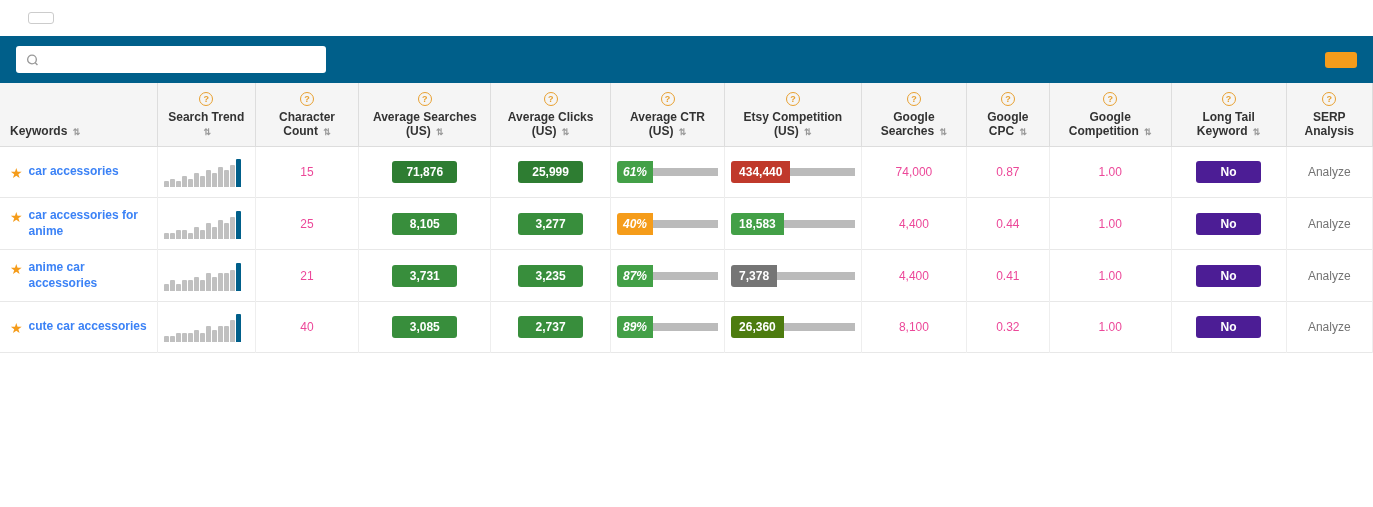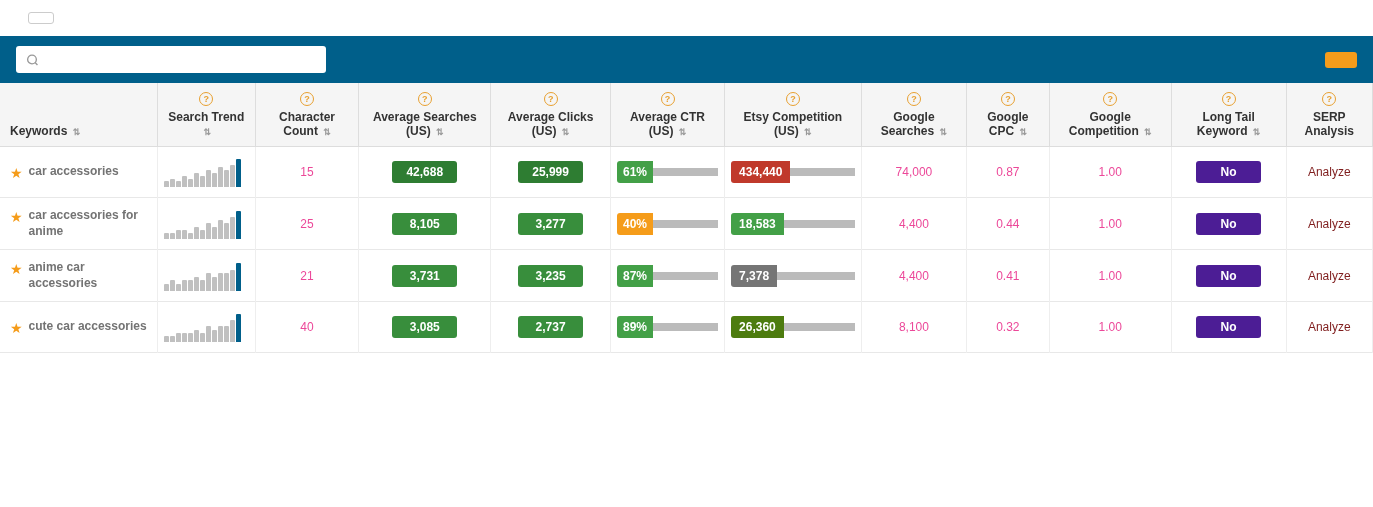--- a/index.html
+++ b/index.html
@@ -119,21 +119,21 @@
       gap: 6px;
     }
     .star-icon {
       color: #f59c1a;
       font-size: 14px;
       cursor: pointer;
       flex-shrink: 0;
       margin-top: 1px;
     }
     .keyword-text {
-      color: #737373;
+      color: #3b82f6;
       font-weight: 600;
       line-height: 1.3;
     }
 
     
     .trend-chart {
       display: flex;
       align-items: flex-end;
       gap: 1px;
       height: 30px;
@@ -162,20 +162,21 @@
     .badge-medium-green { background: #388e3c; }
     .badge-no { background: #4c1d95; }
 
     
     .ctr-split {
       display: flex;
       align-items: center;
       border-radius: 3px;
       overflow: hidden;
       min-width: 70px;
+      font-style: italic;
     }
     .ctr-left {
       padding: 4px 6px;
       color: #fff;
       font-weight: bold;
     }
     .ctr-right {
       padding: 4px 6px;
       background: #bbb;
       color: #fff;
@@ -196,21 +197,21 @@
       font-weight: bold;
       font-size: 12px;
     }
     .comp-right {
       padding: 4px 6px;
       background: #bbb;
       flex: 1;
     }
 
     .analyze-link {
-      color: #7f1d1d;
+      color: #737373;
       text-decoration: none;
       cursor: pointer;
     }
 
     .plain-value {
       color: #ec4899;
     }
   </style>
 </head>
 <body>
@@ -304,21 +305,21 @@
               <div class="trend-bar " style="height:11px"></div>
               <div class="trend-bar " style="height:17px"></div>
               <div class="trend-bar " style="height:14px"></div>
               <div class="trend-bar " style="height:20px"></div>
               <div class="trend-bar " style="height:17px"></div>
               <div class="trend-bar " style="height:22px"></div>
               <div class="trend-bar highlight" style="height:28px"></div>
             </div>
           </td>
           <td><span class="plain-value">15</span></td>
-          <td><span class="badge badge-dark-green">42,688</span></td>
+          <td><span class="badge badge-dark-green">71,876</span></td>
           <td><span class="badge badge-dark-green">25,999</span></td>
           <td>
             <div class="ctr-split">
     <span class="ctr-left" style="background:#43a047">61%</span>
     <span class="ctr-right"></span>
   </div>
           </td>
           <td>
             <div class="comp-split">
     <span class="comp-left" style="background:#c0392b">434,440</span>

